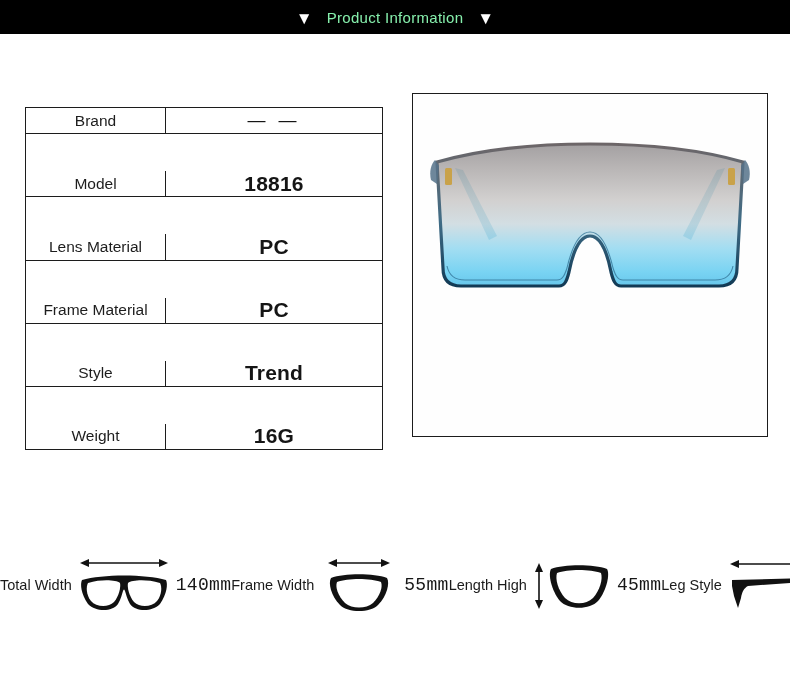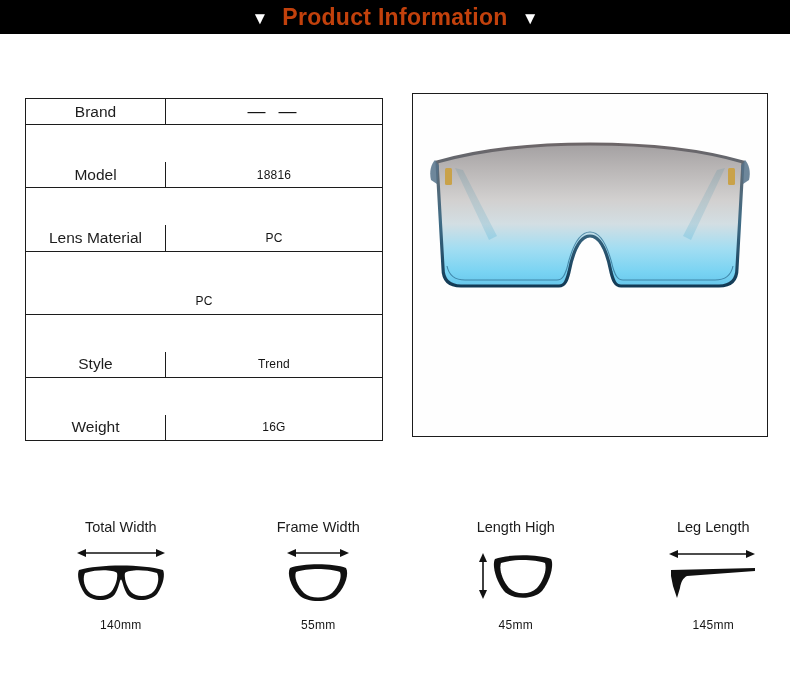--- a/index.html
+++ b/index.html
@@ -26,38 +26,38 @@
     display: flex;
     align-items: center;
     justify-content: center;
   }
   .header-inner {
     display: flex;
     align-items: center;
     gap: 14px;
   }
   .header-title {
-    color: #c2410c;
-    font-size: 23px;
+    color: #86efac;
+    font-size: 15px;
     letter-spacing: 0.3px;
-    font-weight: 700;
+    font-weight: 400;
     white-space: nowrap;
   }
   .tri {
     color: #ffffff;
     font-size: 17px;
     line-height: 1;
     transform: translateY(1px);
   }
 
   
   .spec-table {
     position: absolute;
     left: 25px;
-    top: 98px;
+    top: 107px;
     width: 358px;
     height: 343px;
     border: 1px solid #1c1c1c;
     box-sizing: border-box;
     display: flex;
     flex-direction: column;
     gap: 37px;
   }
   .spec-row {
     display: flex;
@@ -77,23 +77,23 @@
     justify-content: center;
     font-size: 15.5px;
     color: #1d1d1d;
     font-weight: 400;
   }
   .spec-val {
     flex: 1 1 auto;
     display: flex;
     align-items: center;
     justify-content: center;
-    font-size: 12px;
+    font-size: 21px;
     color: #151515;
-    font-weight: 400;
+    font-weight: 700;
     letter-spacing: 0.2px;
   }
   .spec-val.dash {
     font-weight: 400;
     font-size: 18px;
     letter-spacing: 4px;
   }
 
   
   .product-box {
@@ -117,40 +117,39 @@
     position: absolute;
     left: 0;
     top: 515px;
     width: 790px;
     height: 140px;
     display: flex;
   }
   .measure-cell {
     flex: 1 1 0;
     display: flex;
-    flex-direction: column;
-    align-items: center;
-    margin-left: 44px;
+    flex-direction: row;
+    align-items: center;
   }
   .measure-label {
     font-size: 14.5px;
     color: #1b1b1b;
     height: 24px;
     line-height: 24px;
     white-space: nowrap;
   }
   .measure-icon {
     height: 72px;
     display: flex;
     align-items: center;
     justify-content: center;
   }
   .measure-value {
-    font-family: Liberation Sans, sans-serif;
-    font-size: 12px;
+    font-family: Liberation Mono, monospace;
+    font-size: 18px;
     color: #161616;
     height: 28px;
     line-height: 28px;
     letter-spacing: 0.3px;
   }
 </style>
 </head>
 <body>
 
 <div class="header-bar">
@@ -172,20 +171,21 @@
     <div class="spec-key">Model</div>
     <div class="spec-val">18816</div>
   </div>
 
   <div class="spec-row">
     <div class="spec-key">Lens Material</div>
     <div class="spec-val">PC</div>
   </div>
 
   <div class="spec-row">
+    <div class="spec-key">Frame Material</div>
     <div class="spec-val">PC</div>
   </div>
 
 
   <div class="spec-row">
     <div class="spec-key">Style</div>
     <div class="spec-val">Trend</div>
   </div>
 
   <div class="spec-row">
@@ -319,21 +319,21 @@
         </g>
         <path d="M24,17 C 37,12 67,12 80,17 C 83,22 80,38 71,49 C 63,58 41,58 33,49 C 24,38 21,22 24,17 Z" fill="#111"></path>
         <path d="M30,21 C 41,17 63,17 74,21 C 76,27 73,38 66,46 C 59,53 45,53 38,46 C 31,38 28,27 30,21 Z" fill="#ffffff"></path>
       </svg>
     </div>
     <div class="measure-value">45mm</div>
   </div>
 
 
   <div class="measure-cell">
-    <div class="measure-label">Leg Length</div>
+    <div class="measure-label">Leg Style</div>
     <div class="measure-icon">
       <svg width="104" height="66" viewBox="0 0 104 66">
         <g>
           <line x1="14" y1="12" x2="88" y2="12" stroke="#111" stroke-width="1.5"></line>
           <polygon points="8,12 17,8 17,16" fill="#111"></polygon>
           <polygon points="94,12 85,8 85,16" fill="#111"></polygon>
         </g>
         <path d="M10,28 L94,26 L94,29 L26,34 C 22,36 20,40 19,46 L16,56 L12,44 L10,34 Z" fill="#111"></path>
       </svg>
     </div>

